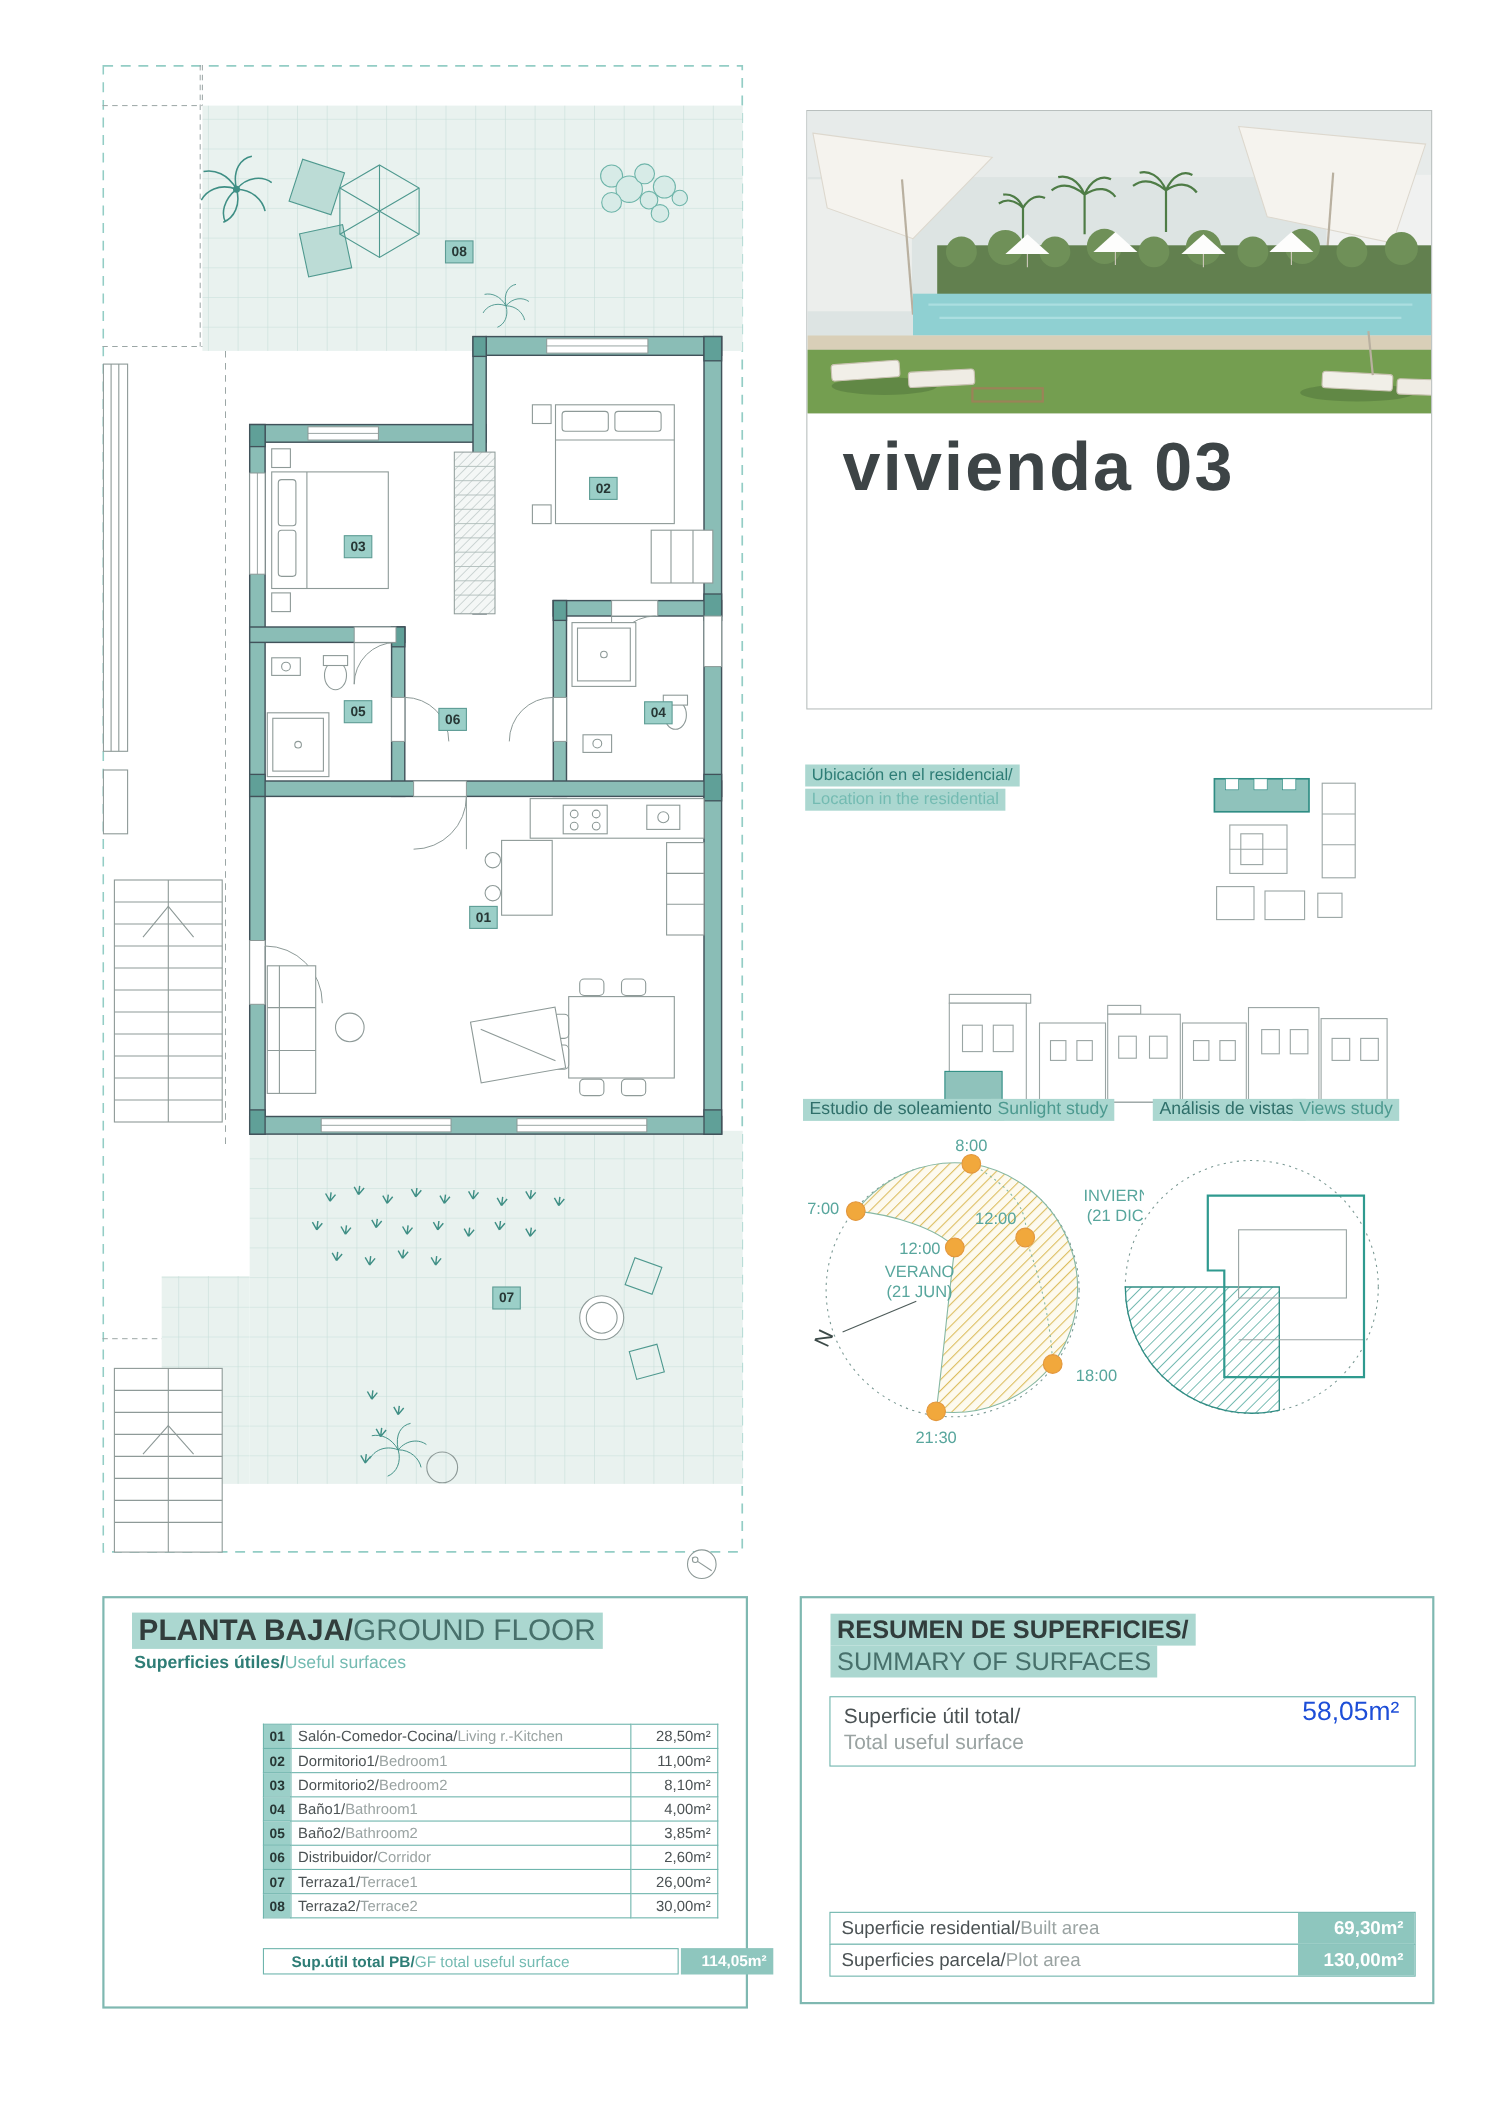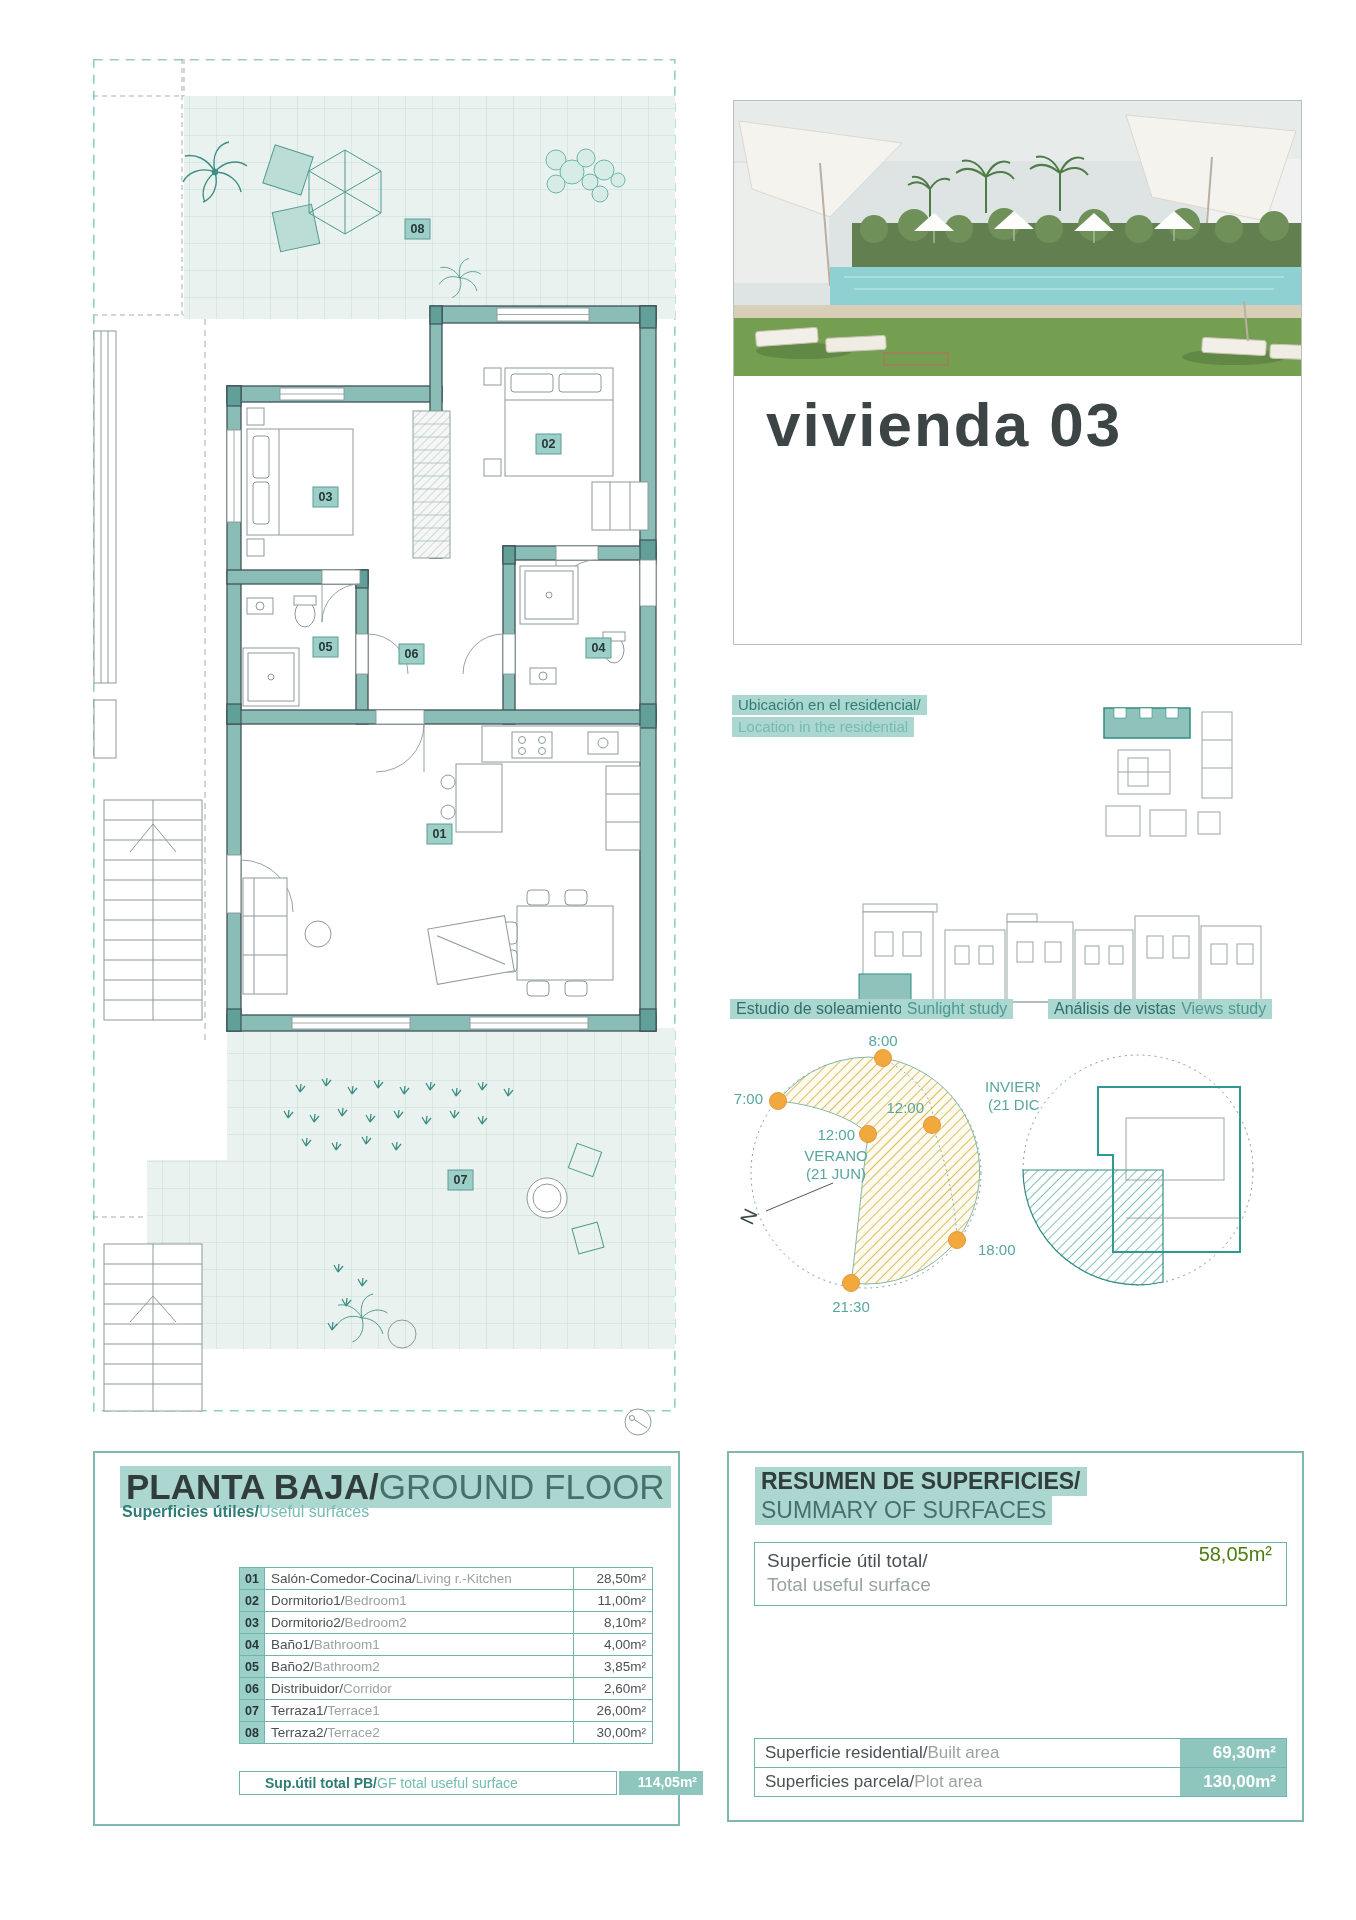--- a/index.html
+++ b/index.html
@@ -22,21 +22,21 @@
   table.rooms td.num{width:16px;background:#9bcfc8;color:#273735;font-weight:bold;text-align:center;padding:0 4px;font-size:12.5px}
   table.rooms td.desc{width:296px}
   table.rooms td.val{width:66px;text-align:right;color:#4b5254}
   .total-row{display:flex;font-size:14px}
   .total-label{border:1.5px solid #6fb5ad;background:#fff;width:326px;padding:3px 25px;white-space:nowrap}
   .total-val{background:#8ec6be;color:#fff;font-weight:bold;width:72px;padding:3px 6px;text-align:right;margin-left:2px}
   
   .sumrow{display:flex;border:1.5px solid #6fb5ad;background:#fff;align-items:flex-start}
   .sumrow + .sumrow{margin-top:-1.5px}
   .sumrow .lbl{padding:6px 12px;line-height:1.25}
-  .sumrow .v{margin-left:auto;padding-right:14px;font-size:20px;color:#4d7c0f}
+  .sumrow .v{margin-left:auto;padding-right:14px;font-size:24px;color:#1d4ed8}
   .sumrow2{display:flex;border:1.5px solid #6fb5ad;background:#fff;align-items:stretch;font-size:17px}
   .sumrow2 + .sumrow2{margin-top:-1.5px}
   .sumrow2 .lbl{padding:4px 10px;white-space:nowrap;align-self:center}
   .sumrow2 .v{margin-left:auto;background:#8ec6be;color:#fff;font-weight:bold;
               width:96px;text-align:right;padding:4px 10px 0 0;font-size:17px}
   svg text{font-family:"Liberation Sans",sans-serif}
   .sunlabel{fill:#58a69d;font-size:15px}
 </style>
 </head>
 <body>
@@ -494,21 +494,21 @@
     <circle cx="1138" cy="1170" r="115" fill="none" stroke="#7c9a95" stroke-width="1" stroke-dasharray="2 4"></circle>
     <path d="M1023,1170 L1163,1170 L1163,1282 A115,115 0 0 1 1023,1170 Z" fill="url(#viewHatch)" stroke="#2f8d84" stroke-width="1.2"></path>
     <g stroke="#9aa5a4" fill="none">
       <rect x="1126" y="1118" width="98" height="62"></rect>
         <line x1="1126" y1="1218" x2="1240" y2="1218"></line>
     </g>
     <path d="M1098,1087 L1240,1087 L1240,1252 L1113,1252 L1113,1155 L1098,1155 Z" fill="none" stroke="#2f9a8f" stroke-width="2"></path>
   </svg>
 
   <div class="abs outline-box" style="left:93px;top:1451px;width:583px;height:371px">
-    <div style="position:absolute;left:25px;top:14px;font-size:35px">
+    <div style="position:absolute;left:25px;top:14px;font-size:27px">
       <span class="hl"><b class="es-darker">PLANTA BAJA/</b><span class="en-mid">GROUND FLOOR</span></span>
     </div>
     <div style="position:absolute;left:27px;top:50px;font-size:16px">
       <span class="es-dark">Superficies útiles/</span><span class="en-teal">Useful surfaces</span>
     </div>
 
     <table class="rooms" style="position:absolute;left:144px;top:114px">
       <tbody>
           <tr>
         <td class="num">01</td>

